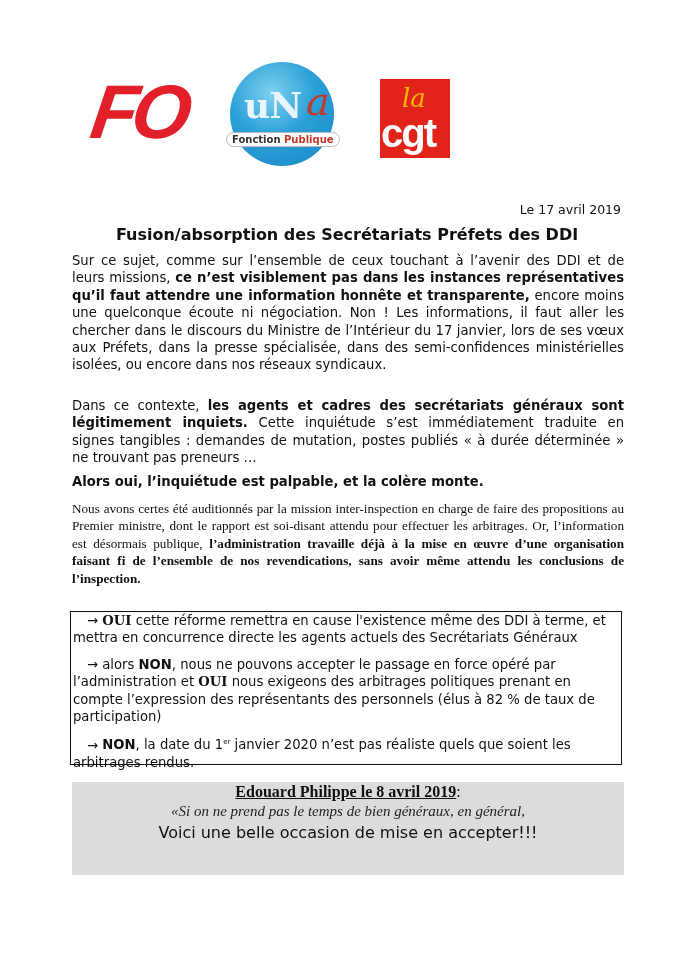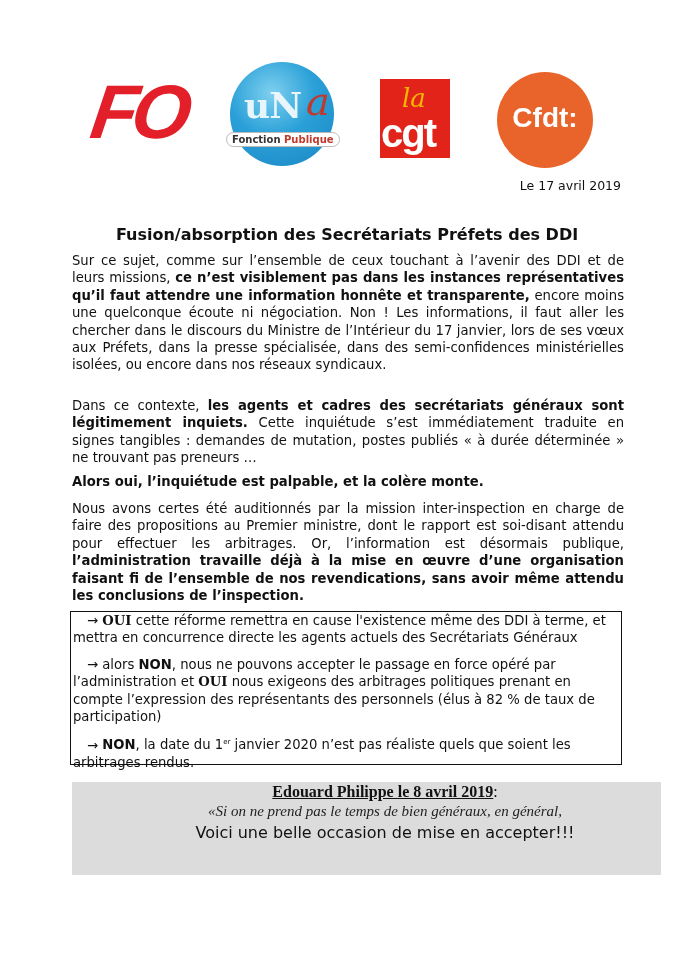--- a/index.html
+++ b/index.html
@@ -26,66 +26,63 @@
   .cgt { left:380px; top:17px; width:70px; height:79px; background:#e2231a; overflow:hidden; }
   .cgt-la { position:absolute; left:22px; top:4px; font-family:"DejaVu Serif", serif; font-style:italic;
         font-size:26px; color:#f6b700; }
   .cgt-cgt { position:absolute; left:1px; top:32px; font-family:"Liberation Sans", sans-serif; font-weight:bold;
         font-size:40px; color:#fff; letter-spacing:-2px; }
   
   .cfdt { left:497px; top:10px; width:96px; height:96px; border-radius:50%; background:#e8642a; }
   .cfdt-text { position:absolute; left:0; width:96px; top:30px; text-align:center;
         font-family:"Liberation Sans", sans-serif; font-weight:bold; font-size:28px; color:#fff; }
 
-  .date { position:absolute; top:178px; right:60px; font-size:12.5px; color:#111; }
+  .date { position:absolute; top:202px; right:60px; font-size:12.5px; color:#111; }
   .title { position:absolute; top:225px; left:70px; width:554px; text-align:center;
            font-weight:bold; font-size:16px; color:#111; }
   .para { position:absolute; left:72px; width:552px; font-size:13.2px; line-height:17.4px;
           text-align:justify; color:#111; }
   .para b { font-weight:bold; }
   .p1 { top:252px; }
   .p2 { top:397px; }
   .p3 { top:473px; font-weight:bold; }
-  .p4 { top:500px; }
+  .p4 { top:500px;font-family:Liberation Serif, serif; }
 
   .box { position:absolute; left:70px; top:611px; width:552px; height:154px;
          border:1.5px solid #111; box-sizing:border-box; padding:0 2px;
          font-size:13.2px; line-height:17.4px; color:#111; }
   .box p { margin:0; }
   .box .item { margin-bottom:9px; }
   .box .item:first-child { margin-top:0; }
   .arrow { padding-left:14px; }
   .box b { font-family:"DejaVu Serif", serif; font-weight:bold; }
   .box b.sans { font-family:"DejaVu Sans", sans-serif; }
   sup { font-size:7px; }
 
   .quote { position:absolute; left:72px; top:782px; width:552px; height:93px;
-           background:#dcdcdc; text-align:center;padding-left:37px; }
+           background:#dcdcdc; text-align:center; }
   .q-author { margin-top:3px; font-family:"Liberation Serif", serif; font-weight:bold;
            font-size:16px; text-decoration:underline; color:#111; }
   .q-colon { font-family:"Liberation Serif", serif; font-size:16px; }
   .q-line { font-family:"Liberation Serif", serif; font-style:italic; font-size:15px; line-height:21px; color:#222; }
   .q-call { font-family:"DejaVu Sans", sans-serif; font-size:16px; line-height:22px; color:#111; }
 </style>
 </head>
 <body>
 
 <div class="logos">
   <div class="logo fo">FO</div>
   <div class="logo cgt">
     <span class="cgt-la">la</span>
     <span class="cgt-cgt">cgt</span>
   </div>
   <div class="logo unsa">
     <span class="unsa-letters">uN</span>
     <span class="unsa-a">a</span>
     <span class="unsa-band"><span>Fonction </span><span class="p">Publique</span></span>
-  </div>
-  <div class="logo cfdt">
-    <span class="cfdt-text">Cfdt:</span>
   </div>
 </div>
 
 <div class="date">Le 17 avril 2019</div>
 <div class="title">Fusion/absorption des Secrétariats Préfets des DDI</div>
 
 <div class="para p1"><span>Sur ce sujet, comme sur l’ensemble de ceux touchant à l’avenir des DDI et de leurs missions, </span><b>ce n’est visiblement pas dans les instances représentatives qu’il faut attendre une information honnête et transparente,</b><span> encore moins une quelconque écoute ni négociation. Non ! Les informations, il faut aller les chercher dans le discours du Ministre de l’Intérieur du 17 janvier, lors de ses vœux aux Préfets, dans la presse spécialisée, dans des semi-confidences ministérielles isolées, ou encore dans nos réseaux syndicaux.</span></div>
 
 <div class="para p2"><span>Dans ce contexte, </span><b>les agents et cadres des secrétariats généraux sont légitimement inquiets.</b><span> Cette inquiétude s’est immédiatement traduite en signes tangibles : demandes de mutation, postes publiés « à durée déterminée » ne trouvant pas preneurs …</span></div>
 

